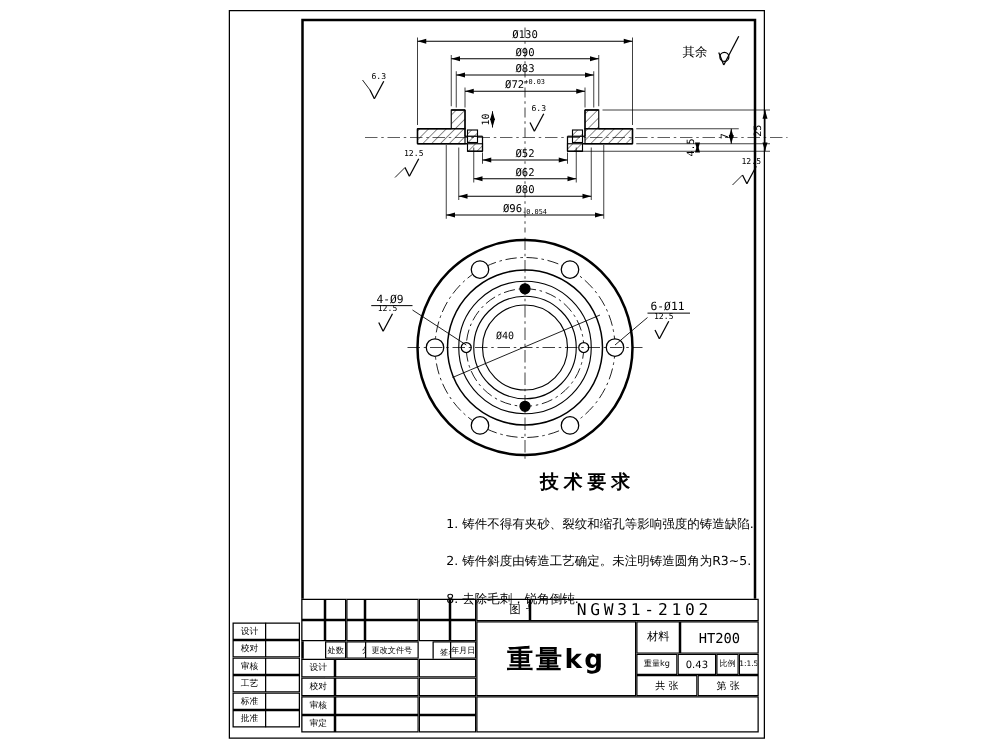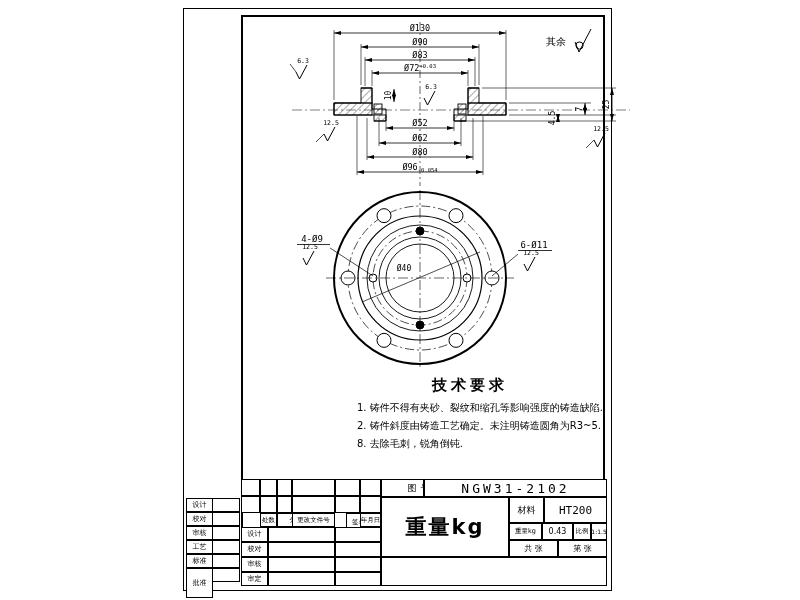--- a/index.html
+++ b/index.html
@@ -6,41 +6,41 @@
   #stage{position:relative;width:800px;height:600px;background:#ffffff;overflow:hidden;
          font-family:"DejaVu Sans",sans-serif;color:#000;}
   #sheet{position:absolute;left:183px;top:8px;width:429px;height:583px;border:1px solid #000;box-sizing:border-box;}
   #frame{position:absolute;left:57px;top:6px;width:364px;height:569px;border:2px solid #000;box-sizing:border-box;}
   .cell{position:absolute;border:1px solid #000;box-sizing:border-box;display:flex;align-items:center;justify-content:center;
         font-size:8px;line-height:1;overflow:hidden;white-space:nowrap;background:#fff;}
   svg{position:absolute;left:0;top:0;}
   text{font-family:"DejaVu Sans Mono","DejaVu Sans",monospace;fill:#000;}
   #tech{position:absolute;left:357px;top:376px;width:250px;}
   #tech .tt{font-size:15px;font-weight:bold;text-align:center;width:130px;margin-left:48px;letter-spacing:4px;}
-  #tech .ti{font-size:10px;margin-top:8px;line-height:1.0;}
+  #tech .ti{font-size:10px;margin-top:20px;line-height:1.0;}
 </style>
 </head>
 <body>
 
 <div id="stage">
   <div id="sheet">
     <div id="frame"></div>
 
     <div>
       <div class="cell" style="left:2px;top:489px;width:27px;height:14px;font-size:7px;">设计</div>
       <div class="cell" style="left:28px;top:489px;width:28px;height:14px;"></div>
       <div class="cell" style="left:2px;top:503px;width:27px;height:14px;font-size:7px;">校对</div>
       <div class="cell" style="left:28px;top:503px;width:28px;height:14px;"></div>
       <div class="cell" style="left:2px;top:517px;width:27px;height:14px;font-size:7px;">审核</div>
       <div class="cell" style="left:28px;top:517px;width:28px;height:14px;"></div>
       <div class="cell" style="left:2px;top:531px;width:27px;height:14px;font-size:7px;">工艺</div>
       <div class="cell" style="left:28px;top:531px;width:28px;height:14px;"></div>
       <div class="cell" style="left:2px;top:545px;width:27px;height:14px;font-size:7px;">标准</div>
       <div class="cell" style="left:28px;top:545px;width:28px;height:14px;"></div>
-      <div class="cell" style="left:2px;top:559px;width:27px;height:30px;font-size:7px;">批准</div>
+      <div class="cell" style="left:2px;top:559px;width:27px;height:14px;font-size:7px;">批准</div>
       <div class="cell" style="left:28px;top:559px;width:28px;height:14px;"></div>
     </div>
 
     <div>
 
       <div class="cell" style="left:57px;top:470px;width:19px;height:17px;"></div>
       <div class="cell" style="left:76px;top:470px;width:17px;height:17px;"></div>
       <div class="cell" style="left:93px;top:470px;width:15px;height:17px;"></div>
       <div class="cell" style="left:108px;top:470px;width:43px;height:17px;"></div>
       <div class="cell" style="left:151px;top:470px;width:25px;height:17px;"></div>

